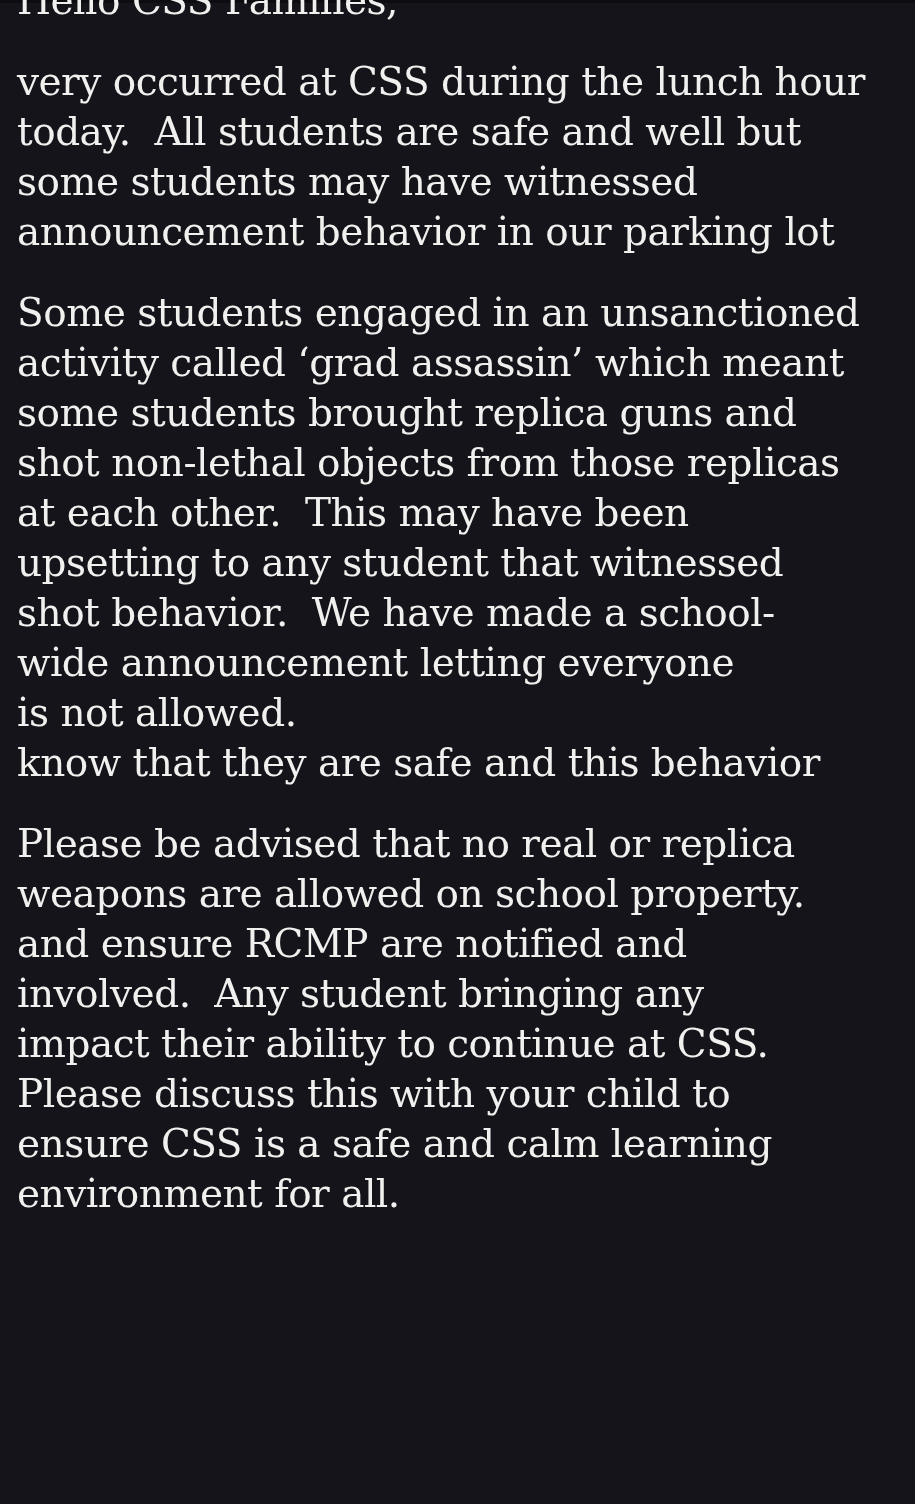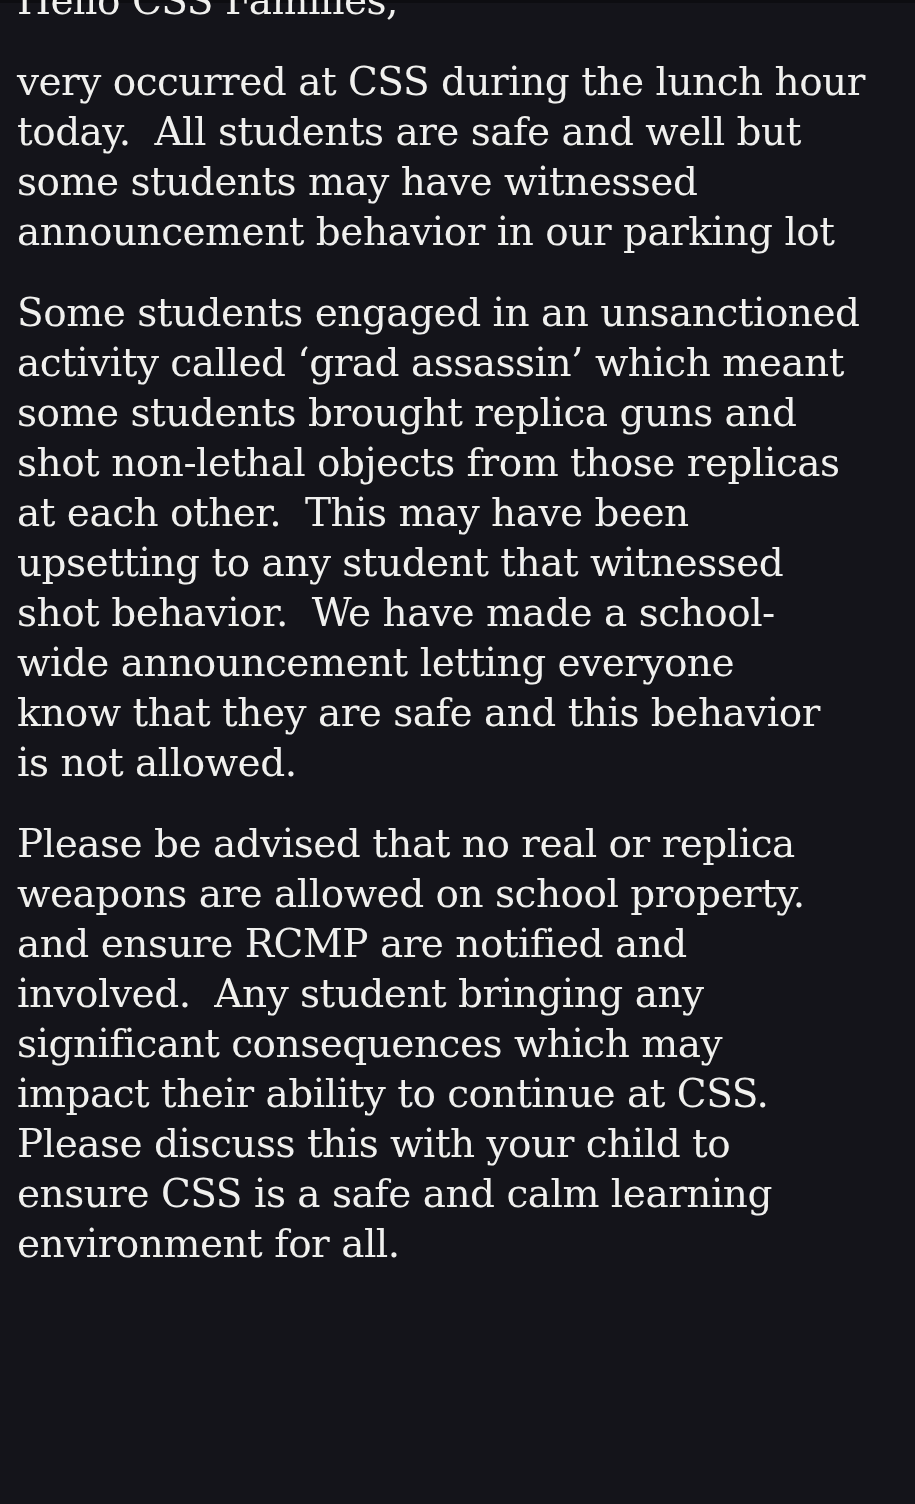--- a/index.html
+++ b/index.html
@@ -58,27 +58,26 @@
     </p>
     <p>
       <span class="line">Some students engaged in an unsanctioned</span>
       <span class="line">activity called ‘grad assassin’ which meant</span>
       <span class="line">some students brought replica guns and</span>
       <span class="line">shot non-lethal objects from those replicas</span>
       <span class="line">at each other.  This may have been</span>
       <span class="line">upsetting to any student that witnessed</span>
       <span class="line">shot behavior.  We have made a school-</span>
       <span class="line">wide announcement letting everyone</span>
+      <span class="line">is not allowed.</span>
       <span class="line">know that they are safe and this behavior</span>
-      <span class="line">is not allowed.</span>
     </p>
     <p>
       <span class="line">Please be advised that no real or replica</span>
       <span class="line">weapons are allowed on school property.</span>
       <span class="line">and ensure RCMP are notified and</span>
       <span class="line">involved.  Any student bringing any</span>
-      <span class="line">significant consequences which may</span>
       <span class="line">impact their ability to continue at CSS.</span>
       <span class="line">Please discuss this with your child to</span>
       <span class="line">ensure CSS is a safe and calm learning</span>
       <span class="line">environment for all.</span>
     </p>
   </div>
 
 </body></html>

